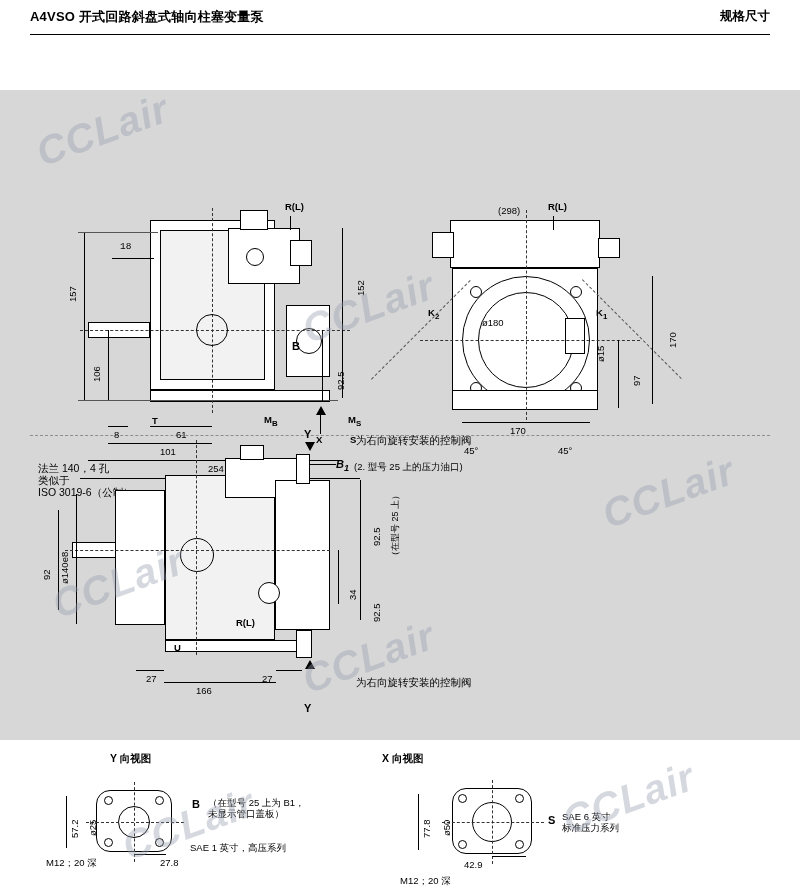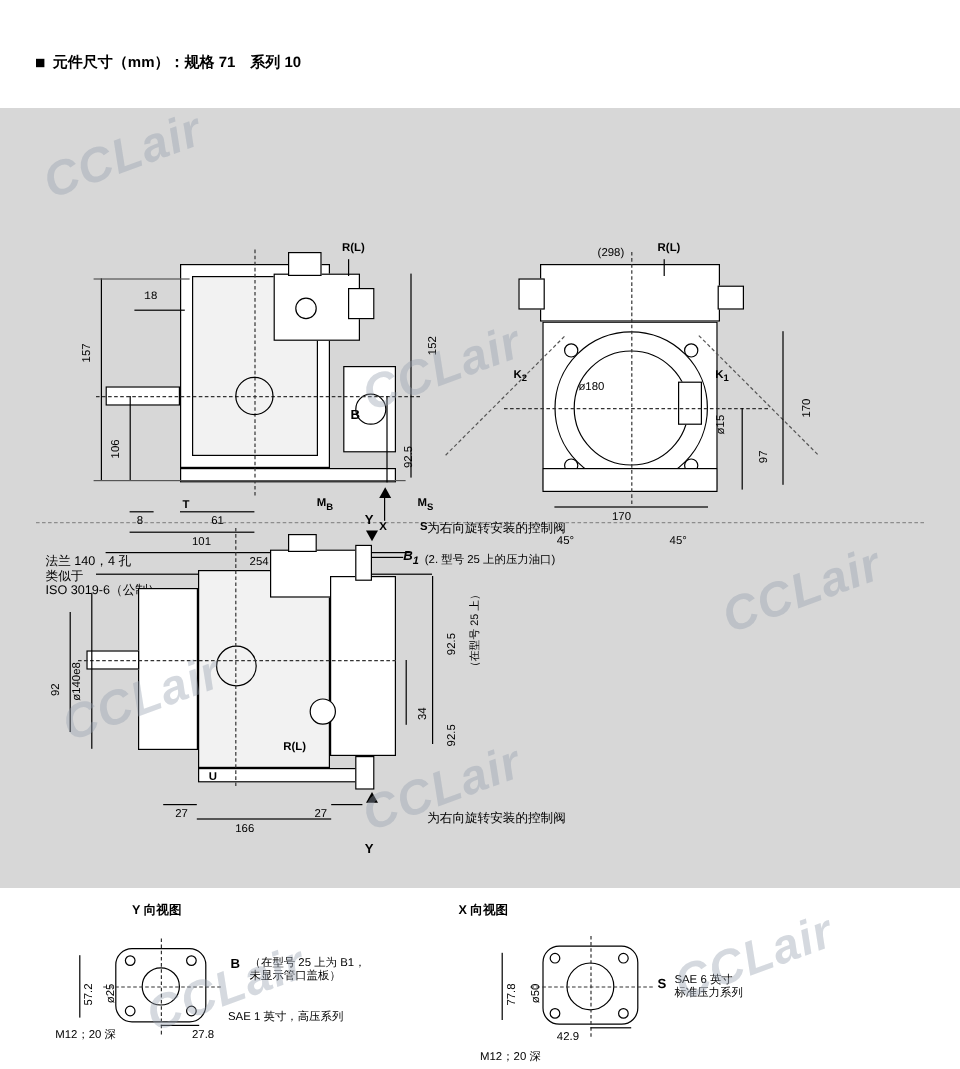--- a/index.html
+++ b/index.html
@@ -197,25 +197,25 @@
     border: 1px solid #000;
     background: #fff;
     box-sizing: border-box;
   }
 </style>
 </head>
 <body>
 
 <div class="page">
 
-
-  <div class="line1">
-    <span class="sq"></span>
-    <span>元件尺寸（mm）：规格 71　系列 10</span>
+  <div class="header">
+    <div class="header-title">A4VSO 开式回路斜盘式轴向柱塞变量泵</div>
+    <div class="header-right">规格尺寸</div>
   </div>
+
 
 
   <div class="panel">
     <div class="panel-inner-line"></div>
 
     <div class="body-shape" style="left:150px; top:130px; width:125px; height:170px;"></div>
     <div class="body-shape shaded" style="left:160px; top:140px; width:105px; height:150px;"></div>
 
     <div class="body-shape" style="left:88px; top:232px; width:62px; height:16px;"></div>
 

